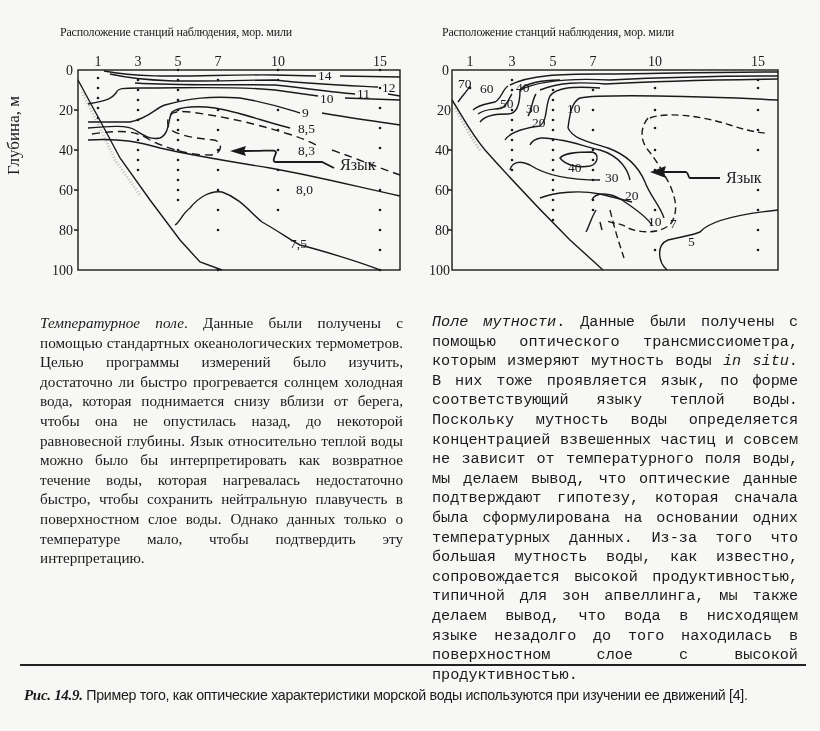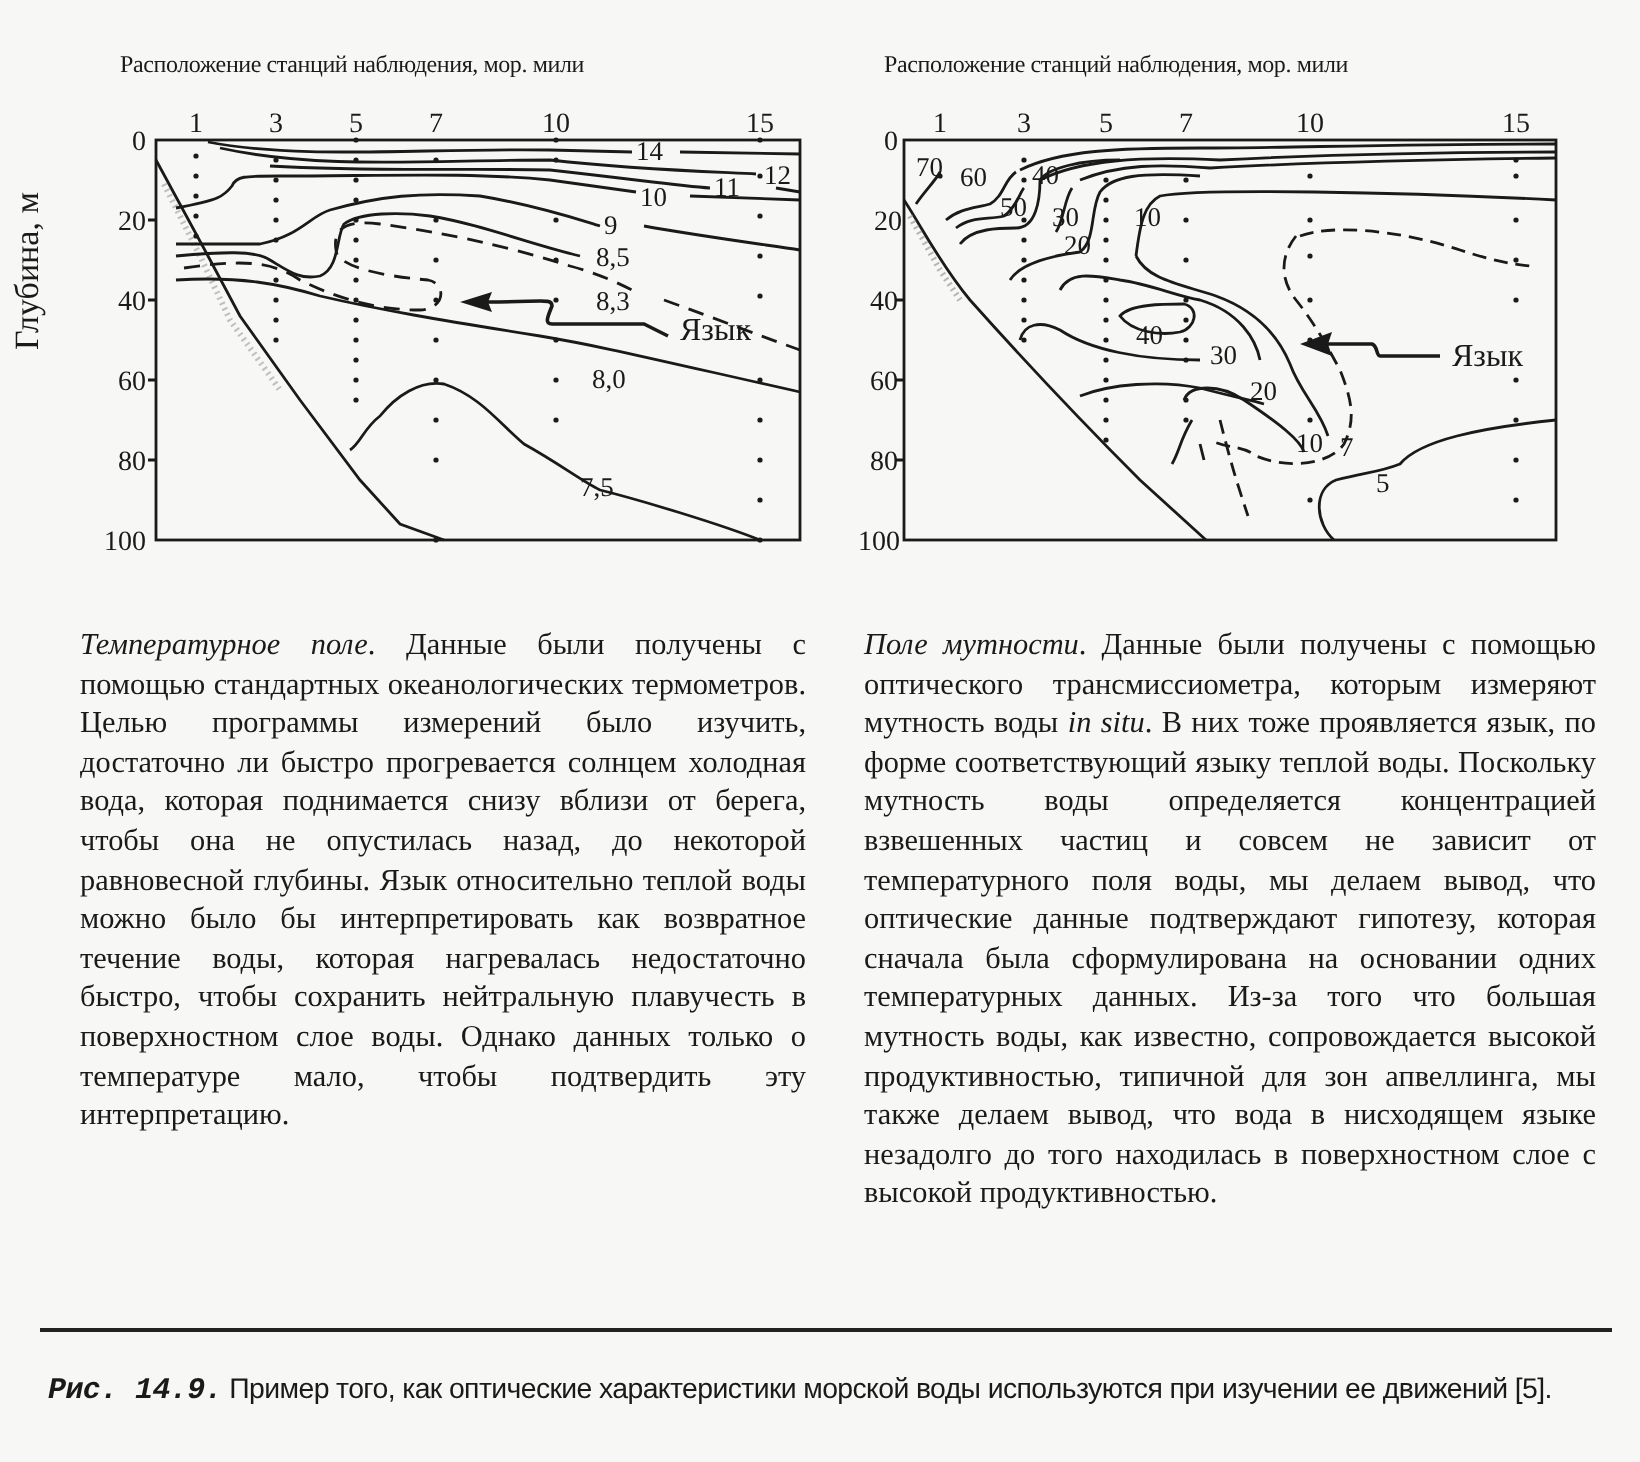--- a/index.html
+++ b/index.html
@@ -6,27 +6,27 @@
   body { width: 820px; height: 731px; position: relative; overflow: hidden;
          font-family: "Liberation Serif", "DejaVu Serif", serif; color: #1a1a1a; }
   .panel-title { position: absolute; top: 25px; font-size: 12px; white-space: nowrap; letter-spacing: -0.2px; }
   #title-left { left: 60px; }
   #title-right { left: 442px; }
   svg.plot { position: absolute; top: 45px; left: 0; }
   .ylabel { position: absolute; left: 4px; top: 175px; transform: rotate(-90deg); transform-origin: left top;
             font-size: 17px; white-space: nowrap; }
   .col { position: absolute; font-size: 15.2px; line-height: 19.6px; text-align: justify; }
   #text-left { left: 40px; top: 313px; width: 363px; }
-  #text-right { left: 432px; top: 313px; width: 366px; }
+  #text-right { left: 432px; top: 313px; width: 366px; font-family: Liberation Mono, monospace; }
   .col .lead { font-style: italic; margin-top: 44px; }
   .col .it { font-style: italic; }
   .rule { position: absolute; left: 20px; top: 664px; width: 786px; height: 2px; background: #222; }
   .caption { position: absolute; left: 24px; top: 686px; width: 780px; font-size: 14.2px; line-height: 18.5px;
              font-family: "Liberation Sans", "DejaVu Sans", sans-serif; letter-spacing: -0.3px; }
-  .caption .fig { font-weight: bold; font-style: italic; font-family: Liberation Mono, monospace; font-size: 15px; }
+  .caption .fig { font-weight: bold; font-style: italic; font-family: Liberation Serif, serif; font-size: 15px; }
   svg text { font-family: "Liberation Serif", "DejaVu Serif", serif; fill: #1a1a1a; }
 </style>
 </head>
 <body>
 
 <div class="panel-title" id="title-left">Расположение станций наблюдения, мор. мили</div>
 <div class="panel-title" id="title-right">Расположение станций наблюдения, мор. мили</div>
 <div class="ylabel">Глубина, м</div>
 
 <svg class="plot" width="820" height="240" viewBox="0 45 820 240">
@@ -287,13 +287,13 @@
     <path d="M720 178 L690 178 C688 178 689 173 686 172 L664 172" stroke="#1a1a1a" stroke-width="1.8" fill="none"></path>
     <path d="M650 172 L666 166 L664 172 L666 178 Z" fill="#1a1a1a"></path>
   </g>
 </svg>
 
 <div class="col" id="text-left"><span class="lead">Температурное поле</span><span>. Данные были получены с помощью стандартных океанологических термометров. Целью программы измерений было изучить, достаточно ли быстро прогревается солнцем холодная вода, которая поднимается снизу вблизи от берега, чтобы она не опустилась назад, до некоторой равновесной глубины. Язык относительно теплой воды можно было бы интерпретировать как возвратное течение воды, которая нагревалась недостаточно быстро, чтобы сохранить нейтральную плавучесть в поверхностном слое воды. Однако данных только о температуре мало, чтобы подтвердить эту интерпретацию.</span></div>
 
 <div class="col" id="text-right"><span class="lead">Поле мутности</span><span>. Данные были получены с помощью оптического трансмиссиометра, которым измеряют мутность воды </span><span class="it">in situ</span><span>. В них тоже проявляется язык, по форме соответствующий языку теплой воды. Поскольку мутность воды определяется концентрацией взвешенных частиц и совсем не зависит от температурного поля воды, мы делаем вывод, что оптические данные подтверждают гипотезу, которая сначала была сформулирована на основании одних температурных данных. Из-за того что большая мутность воды, как известно, сопровождается высокой продуктивностью, типичной для зон апвеллинга, мы также делаем вывод, что вода в нисходящем языке незадолго до того находилась в поверхностном слое с высокой продуктивностью.</span></div>
 
 <div class="rule"></div>
-<div class="caption"><span class="fig">Рис. 14.9.</span><span> Пример того, как оптические характеристики морской воды используются при изучении ее движений [5].</span></div>
+<div class="caption"><span class="fig">Рис. 14.9.</span><span> Пример того, как оптические характеристики морской воды используются при изучении ее движений [4].</span></div>
 
 </body></html>

